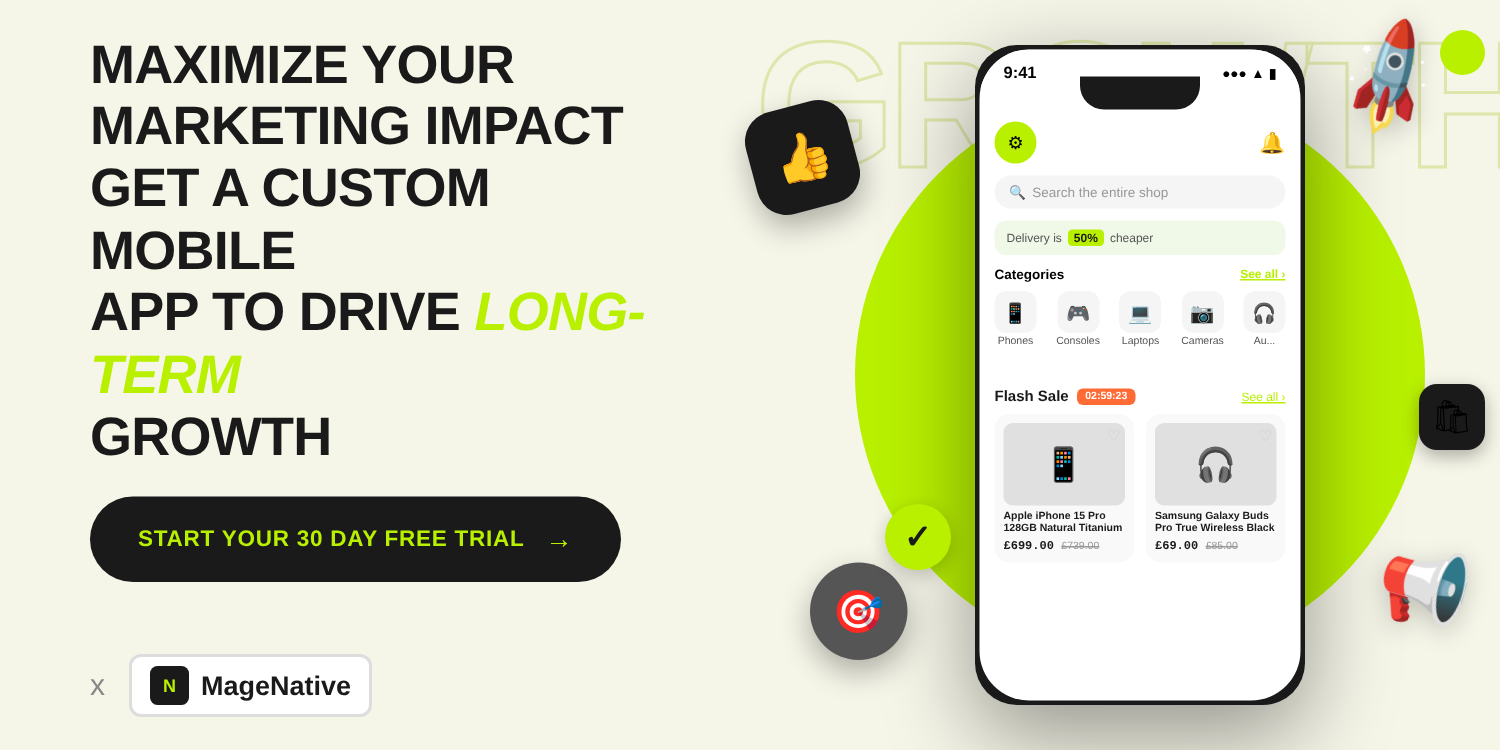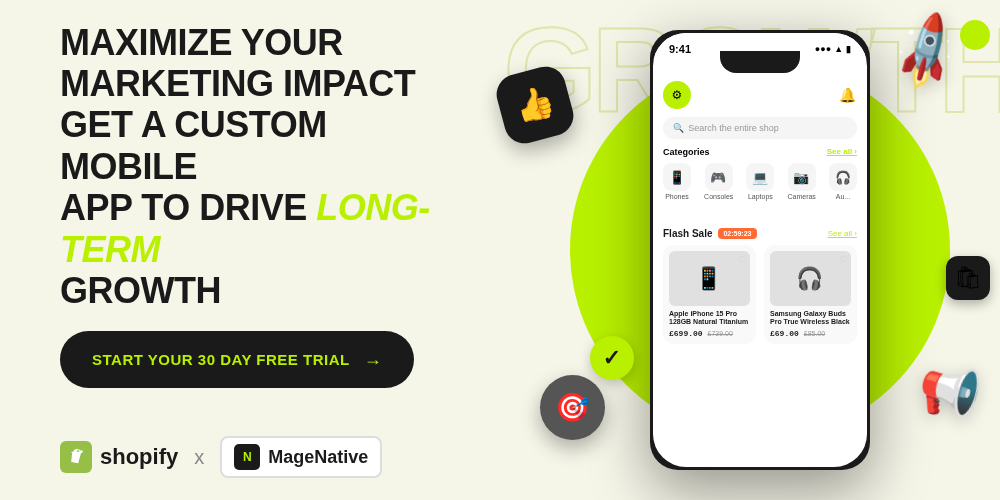--- a/index.html
+++ b/index.html
@@ -499,28 +499,20 @@
       <span class="highlight">LONG-TERM</span><br>
       <span>GROWTH</span>
     </div>
 
     <button class="cta-button">
       <span>START YOUR 30 DAY FREE TRIAL</span>
       <span class="cta-arrow">→</span>
     </button>
 
     <div class="partners">
-      <div class="shopify-logo">
-        <div class="shopify-icon">
-          <svg width="18" height="20" viewBox="0 0 18 20" fill="none" xmlns="http://www.w3.org/2000/svg">
-            <path d="M15.2 3.8c0-.1-.1-.2-.2-.2-.1 0-1.5-.1-1.5-.1s-1-.9-1.1-1c-.1-.1-.3 0-.4 0l-.6.2C11.1 2.1 10.5 2 10 2c-2.3 0-3.4 1.4-3.7 2.8H5.2L4 6h1.1l-.9 9 7 1.3L14 6h1l1.2-2.2zM9.6 4.8c.2-.8.7-1.5 1.7-1.5.5 0 .9.2 1.2.4l-.3 1.1H9.6z" fill="white"></path>
-          </svg>
-        </div>
-        <span>shopify</span>
-      </div>
       <span class="x-divider">x</span>
       <div class="magenative-logo">
         <div class="mn-icon">N</div>
         <span>MageNative</span>
       </div>
     </div>
   </div>
 
   <div class="right-content">
 
@@ -555,20 +547,25 @@
           <div class="app-header">
             <div class="app-logo-circle">⚙</div>
             <div class="app-bell">🔔</div>
           </div>
 
           <div class="search-bar">
             <span>🔍</span>
             <span>Search the entire shop</span>
           </div>
 
+          <div class="delivery-banner">
+            <span>Delivery is</span>
+            <span class="delivery-pct">50%</span>
+            <span>cheaper</span>
+          </div>
 
           <div class="section-header">
             <span>Categories</span>
             <span class="see-all">See all ›</span>
           </div>
 
           <div class="categories-row">
             <div class="category-item">
               <div class="cat-icon">📱</div>
               <span>Phones</span>

